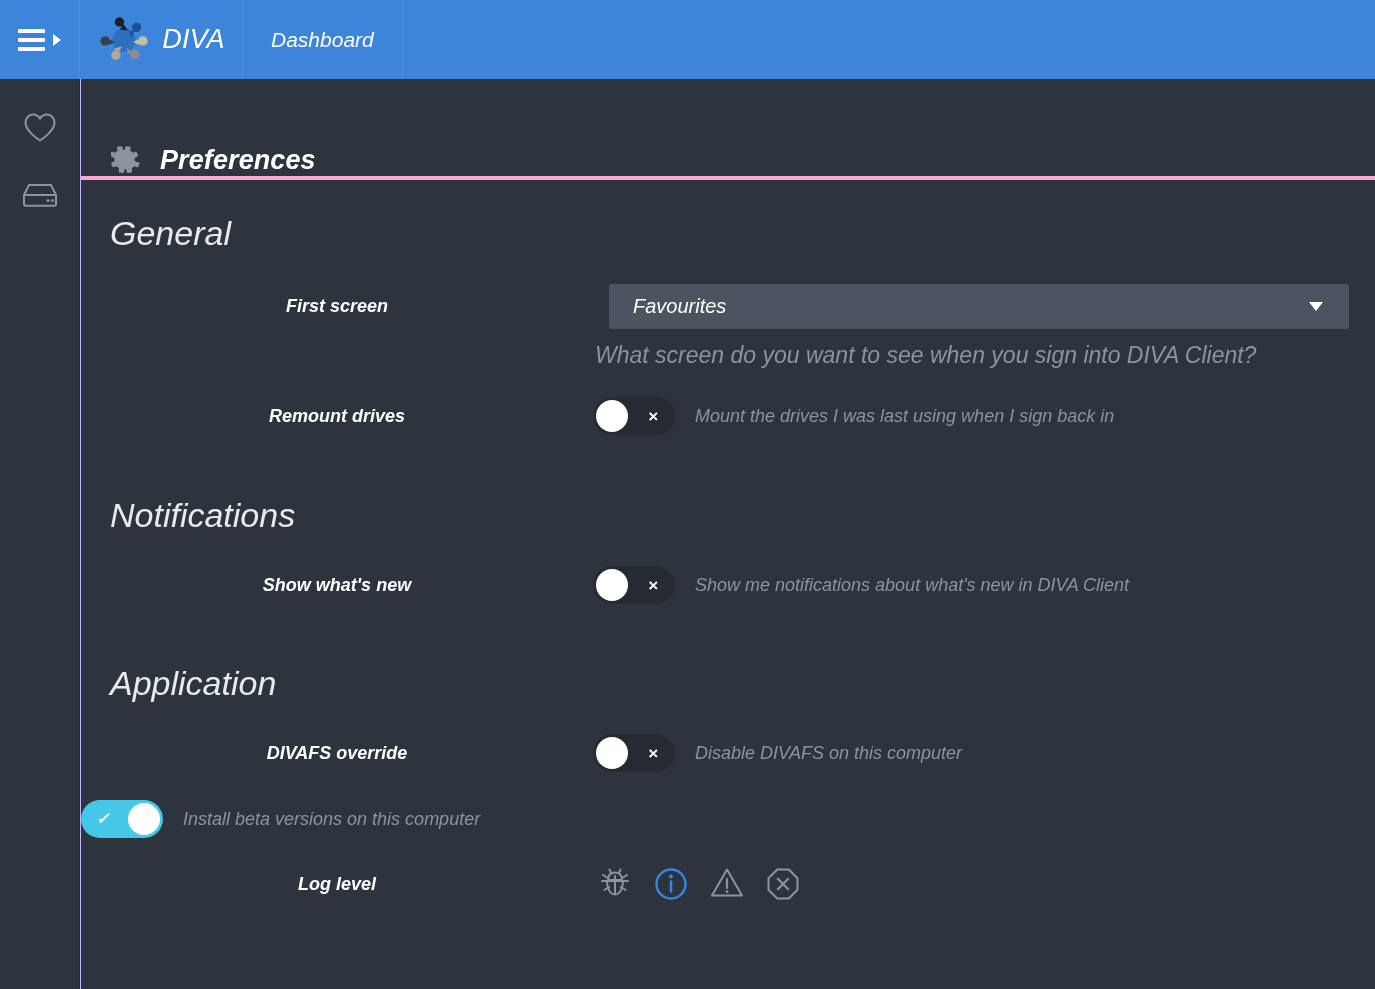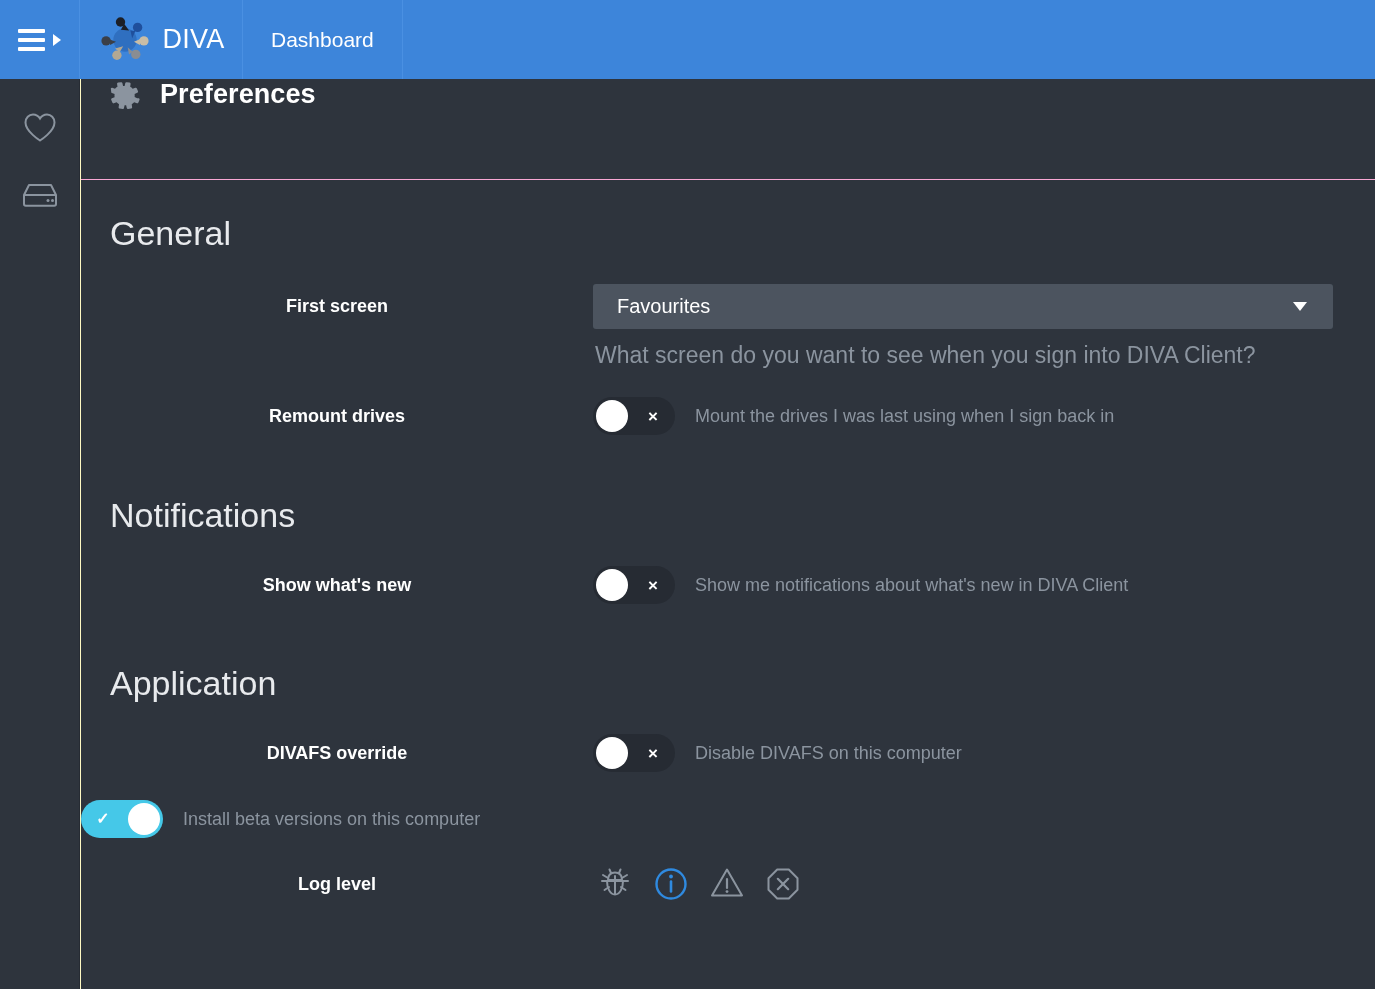--- a/index.html
+++ b/index.html
@@ -9,21 +9,22 @@
     width: 1375px; height: 989px;
     overflow: hidden;
     background: #2e343d;
     font-family: "Liberation Sans", sans-serif;
   }
 
   #app {
     position: relative;
     width: 1201px;
     height: 989px;
-    background: #fef9c3;
+    background: #c4b5fd;
+    font-style: italic;
   }
 
   
   .topbar {
     position: absolute;
     top: 0; left: 0;
     width: 1375px;
     height: 79px;
     background: #3d85da;
     display: flex;
@@ -109,23 +110,23 @@
     top: 79px; left: 81px;
     width: 1294px;
     height: 910px;
     background: #2e343d;
     overflow: hidden;
   }
 
   .page-header {
     height: 101px;
     display: flex;
-    align-items: flex-start;
+    align-items: flex-end;
     padding-left: 27px;
-    border-bottom: 1px solid #f9a8d4;
+    border-bottom: 4px solid #f9a8d4;
   }
   .gear-icon { margin-right: 19px; display: block; }
   .page-title {
     color: #ffffff;
     font-size: 27px;
     font-weight: bold;
     letter-spacing: 0.1px;
   }
 
   .section { padding: 0; }
@@ -163,20 +164,21 @@
   .select {
     width: 740px;
     height: 45px;
     background: #4c545f;
     border-radius: 3px;
     display: flex;
     align-items: center;
     padding: 0 26px 0 24px;
     cursor: pointer;
     position: relative;
+    margin-left: 16px;
   }
   .select-value {
     color: #ffffff;
     font-size: 20px;
     flex: 1;
   }
   .select-arrow {
     width: 0; height: 0;
     border-left: 7px solid transparent;
     border-right: 7px solid transparent;

